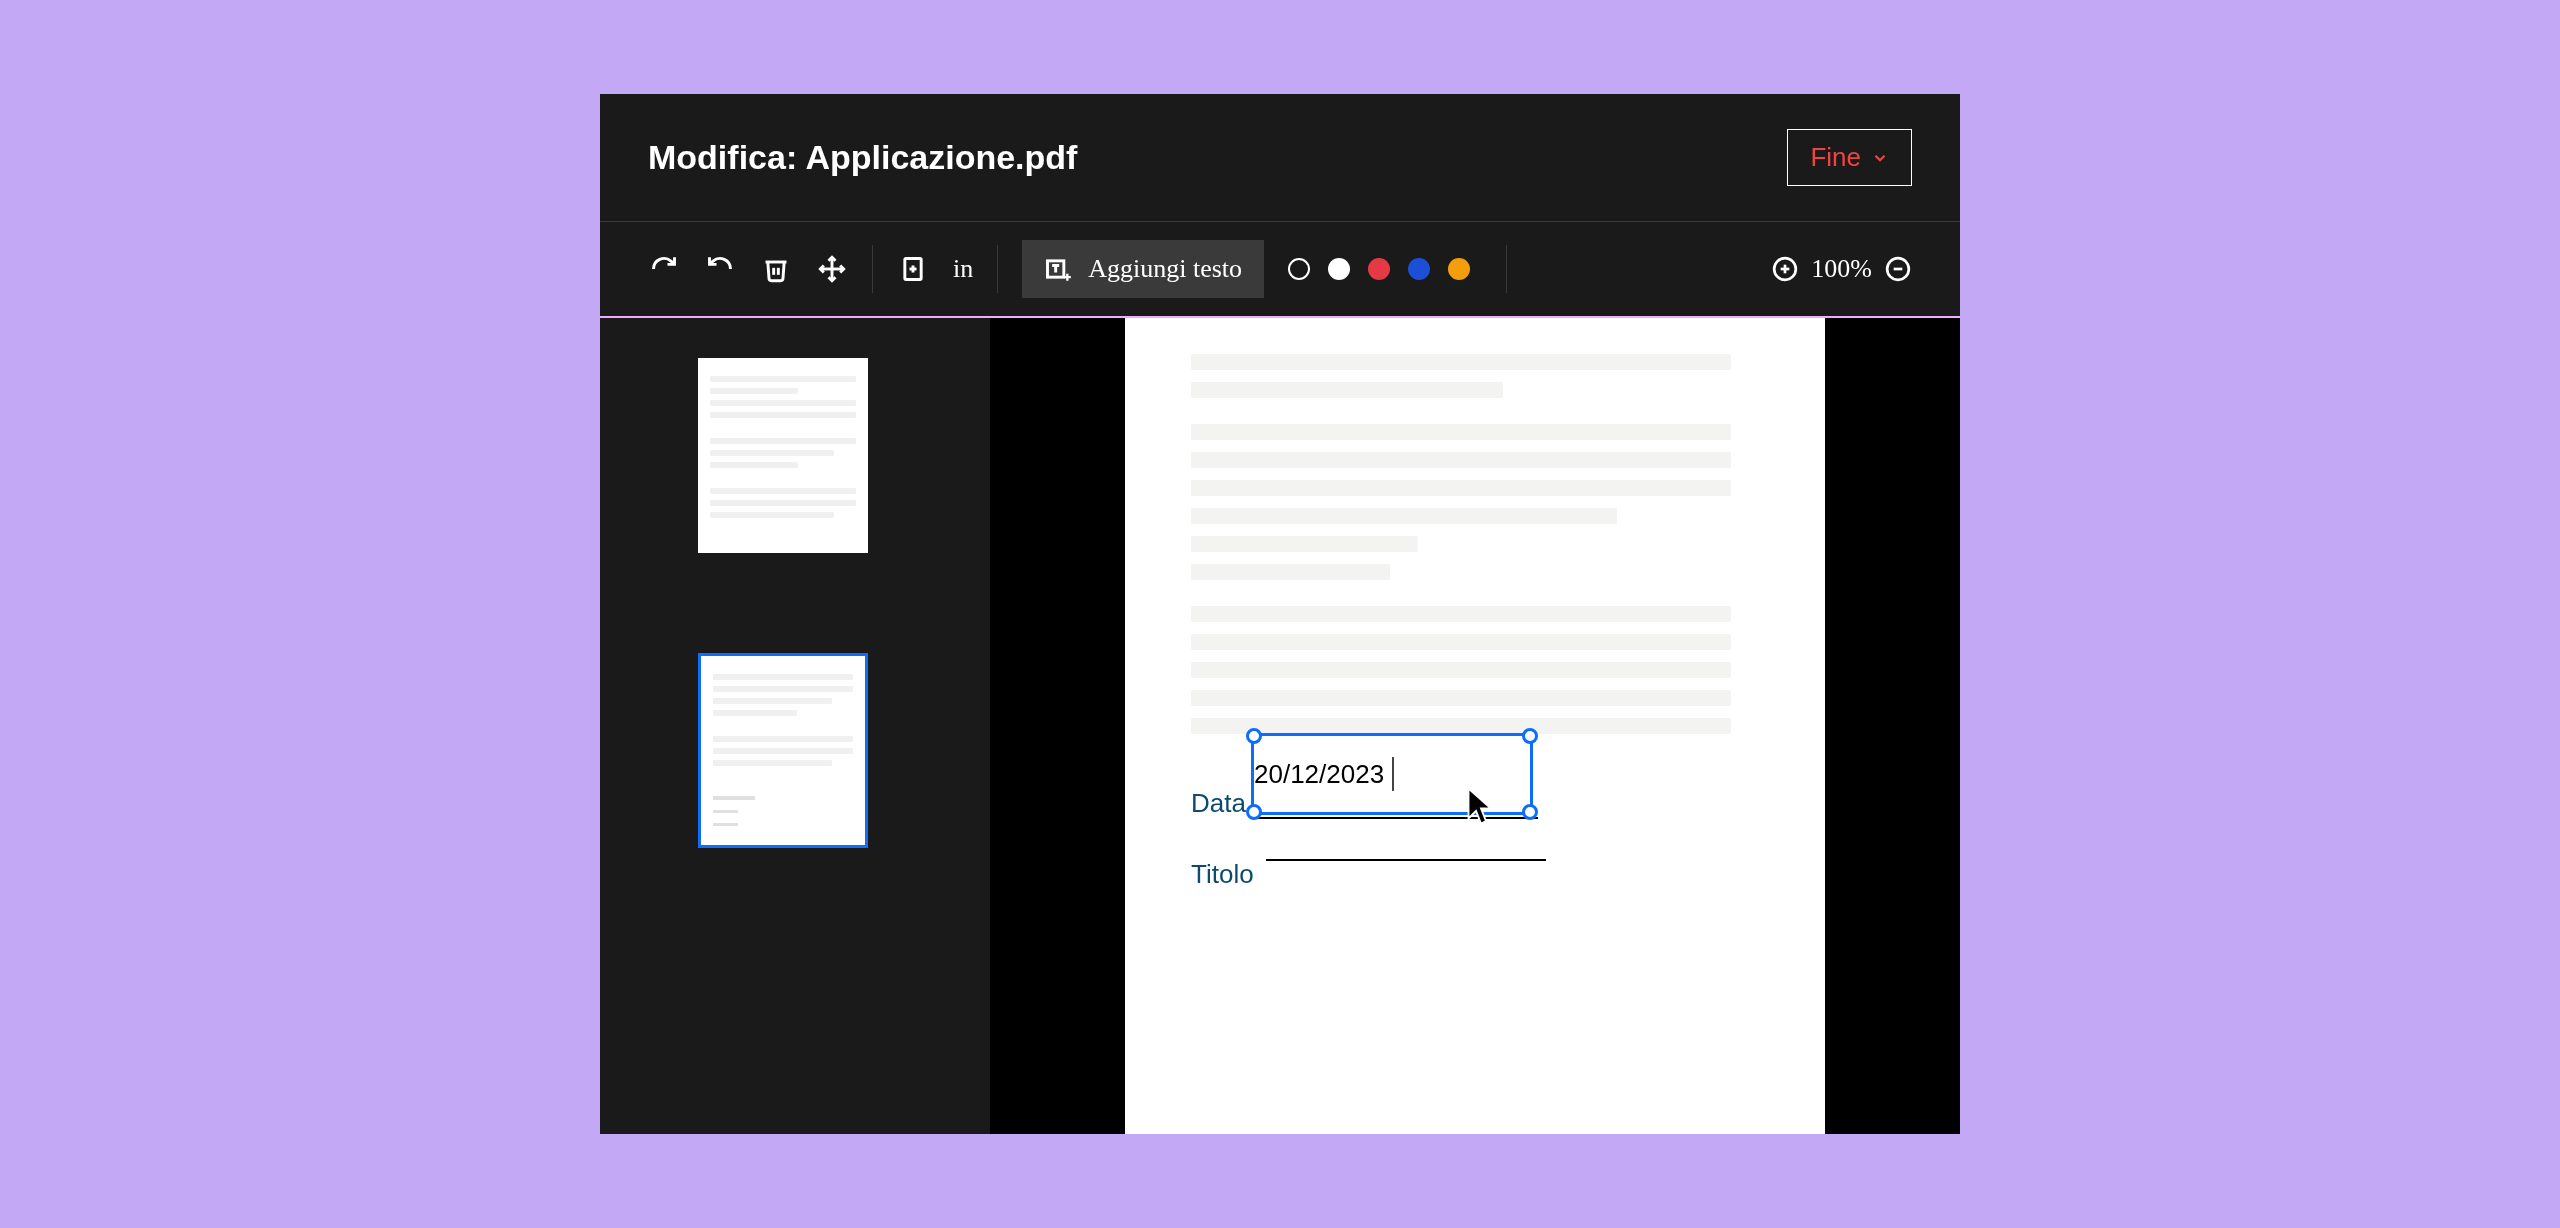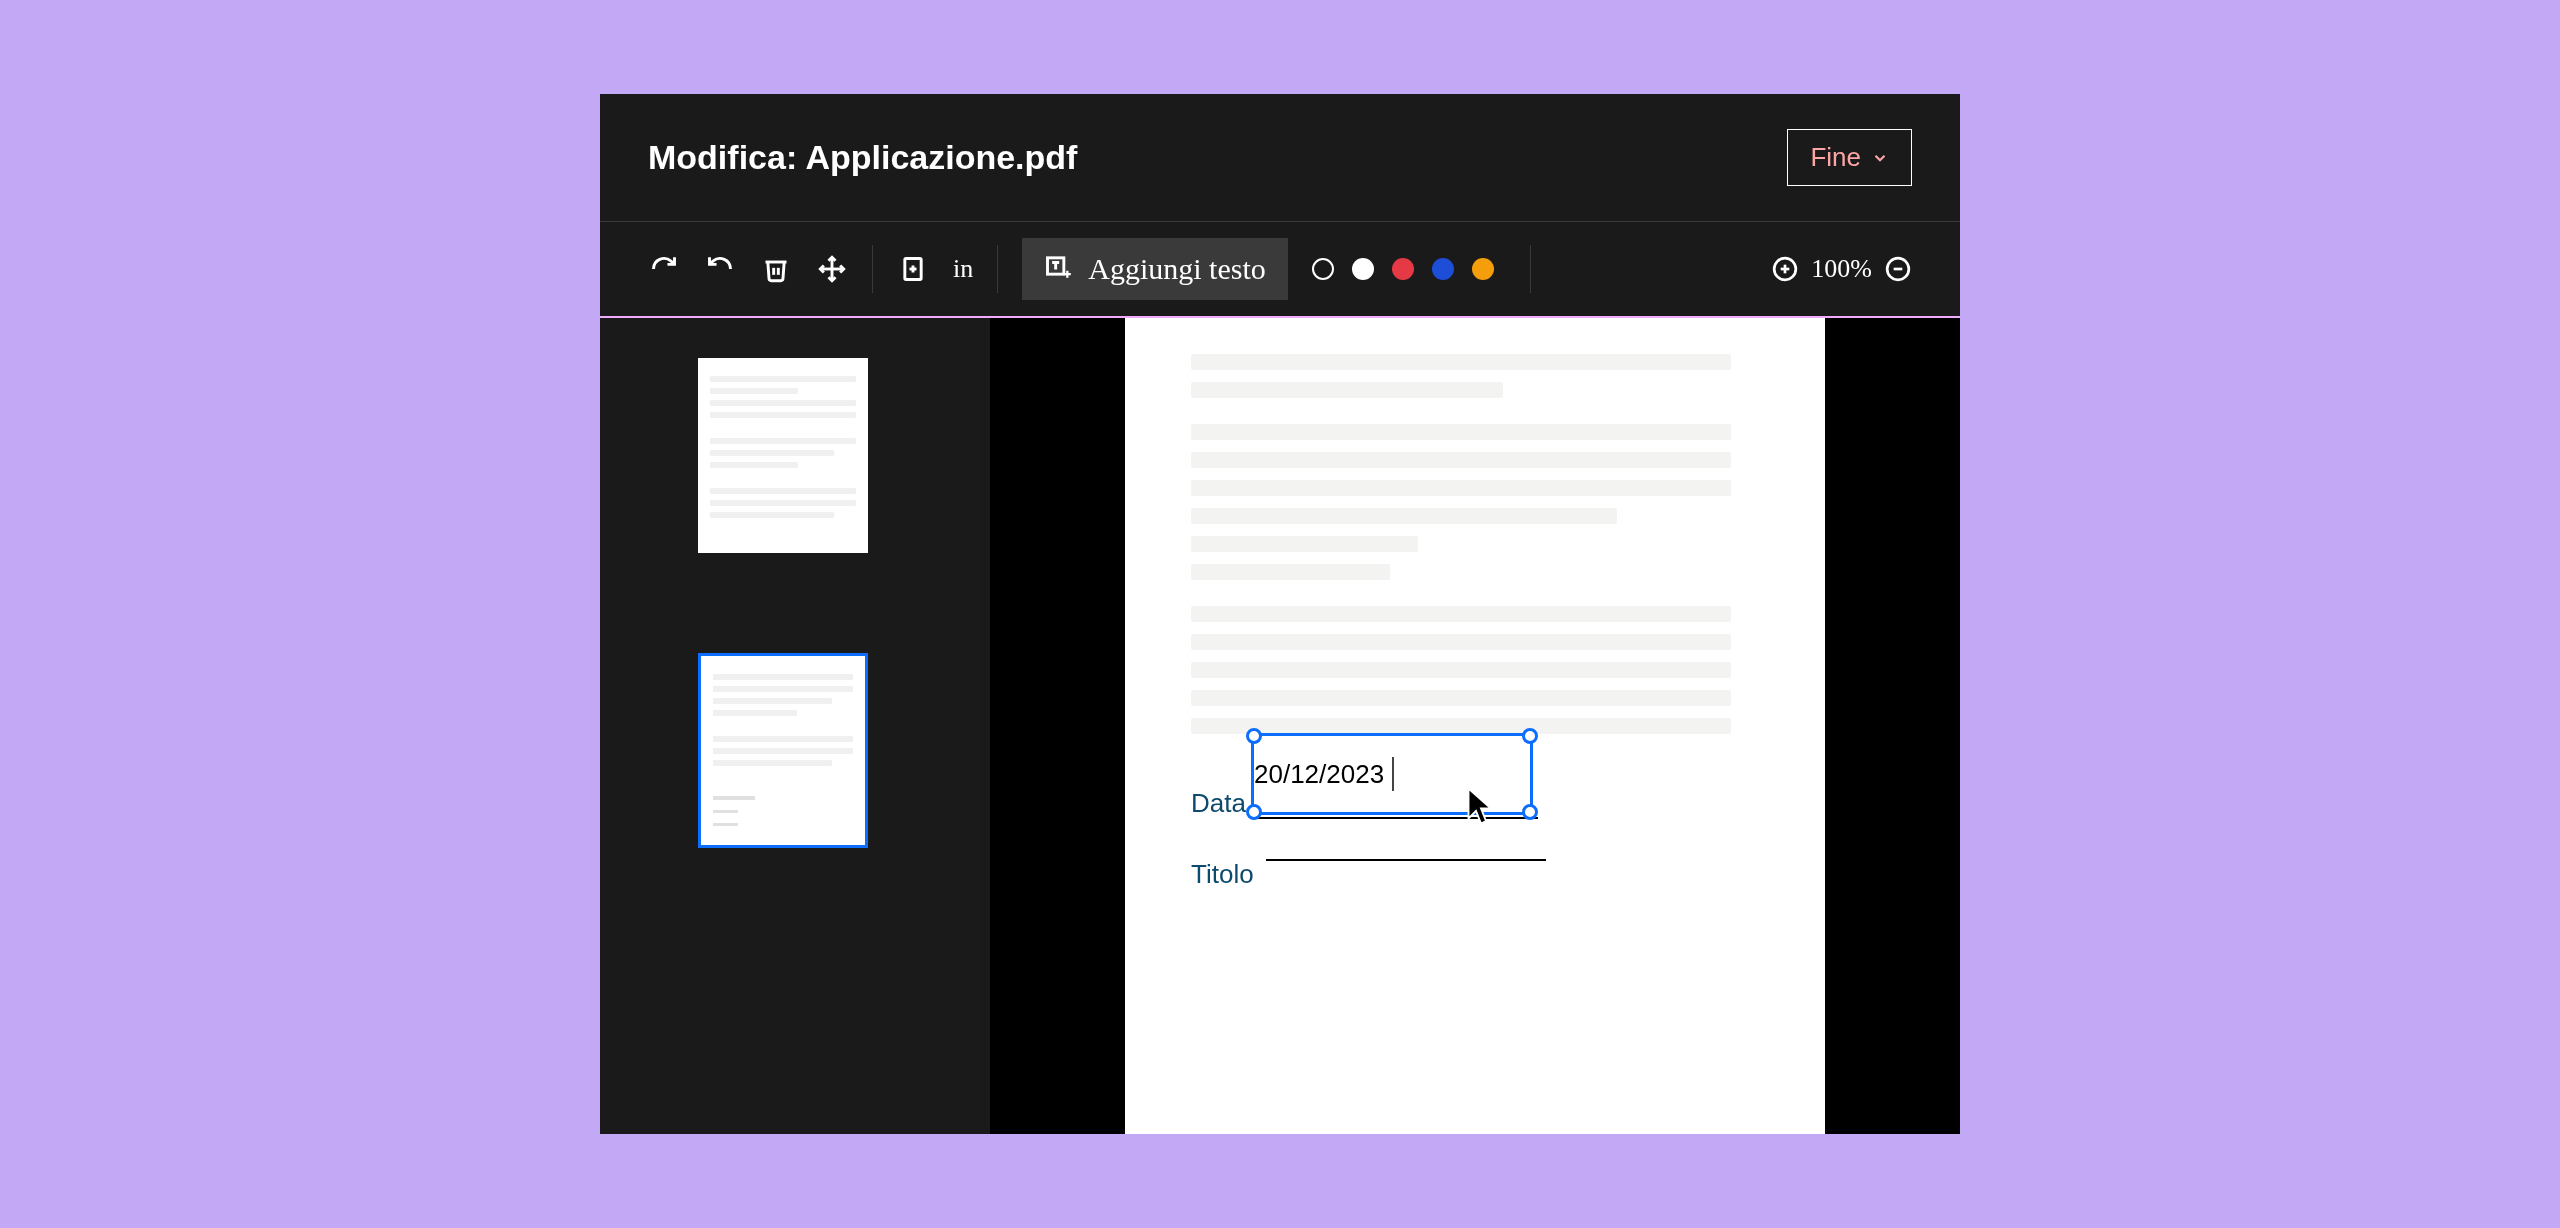--- a/index.html
+++ b/index.html
@@ -34,21 +34,21 @@
     }
     .title {
       color: #fff;
       font-size: 34px;
       font-weight: 700;
     }
     .done-button {
       display: flex;
       align-items: center;
       gap: 10px;
-      color: #fca5a5;
+      color: #ef4444;
       border: 1.5px solid #fff;
       padding: 12px 22px;
       font-size: 26px;
       background: transparent;
       cursor: pointer;
     }
     .done-button svg {
       width: 18px;
       height: 18px;
     }
@@ -79,26 +79,26 @@
       justify-content: center;
       color: #fff;
       cursor: pointer;
     }
     .toolbar-label {
       color: #fff;
       font-size: 26px;
     }
     .add-text-btn {
       display: flex;
-      align-items: flex-start;
+      align-items: center;
       gap: 16px;
       background: #3a3a3a;
       padding: 14px 22px;
       color: #fff;
-      font-size: 30px;
+      font-size: 26px;
       cursor: pointer;
     }
     .color-swatches {
       display: flex;
       align-items: center;
       gap: 18px;
     }
     .color-swatch {
       width: 22px;
       height: 22px;

